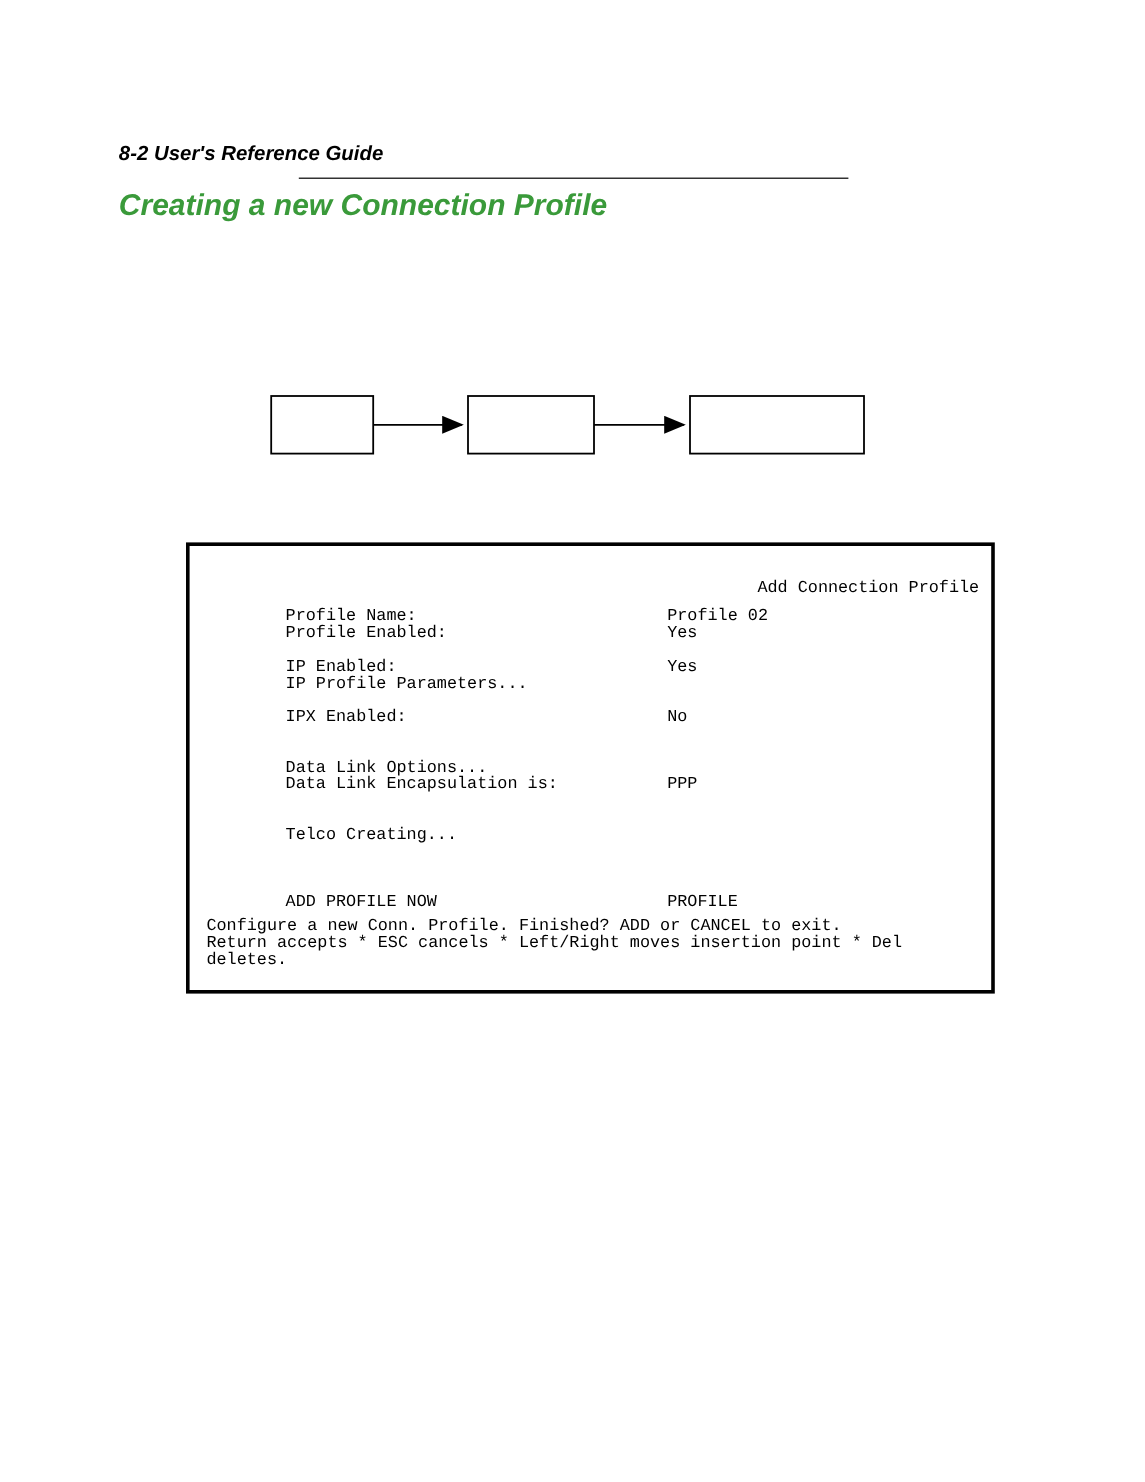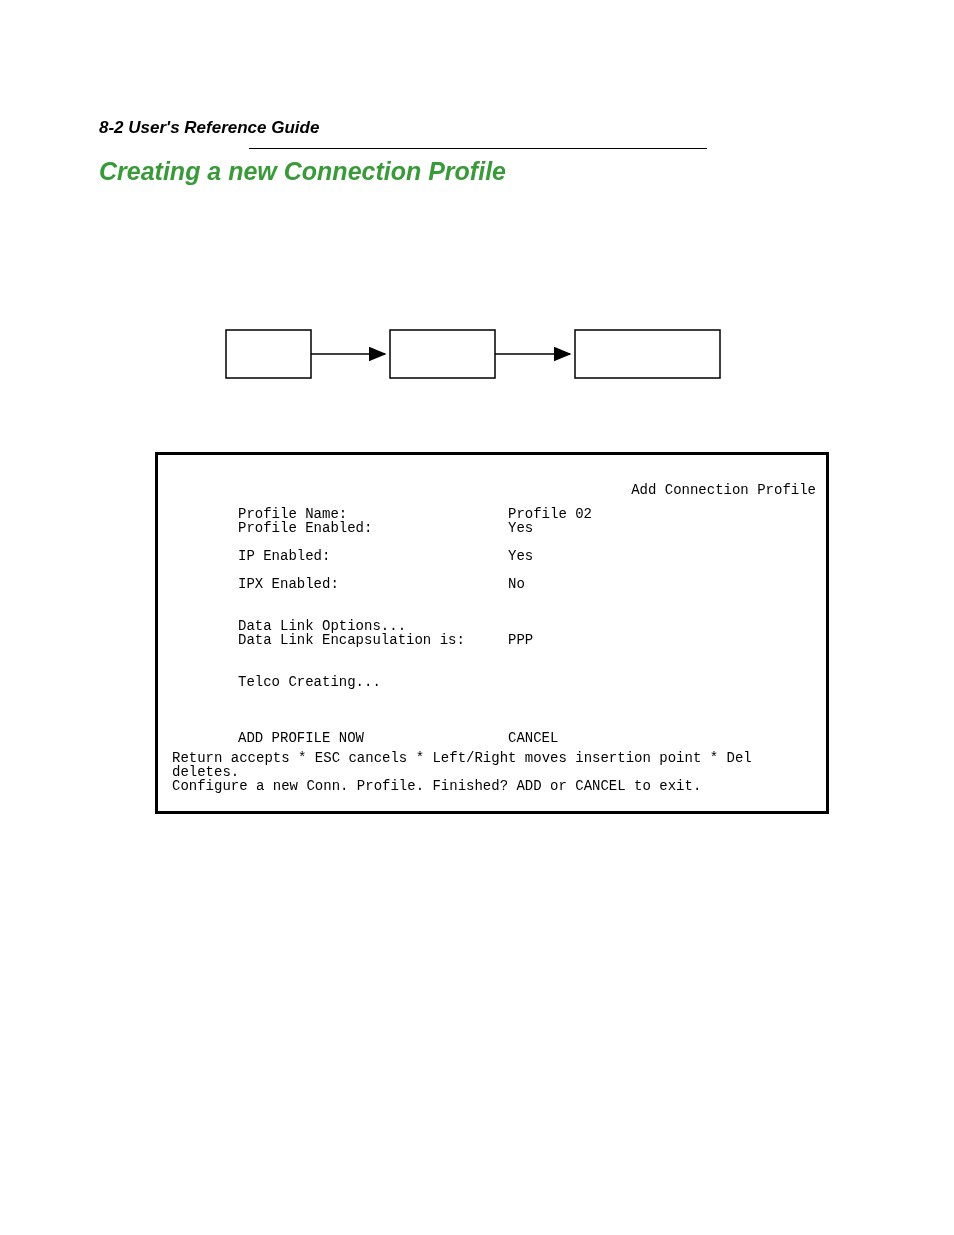--- a/index.html
+++ b/index.html
@@ -63,20 +63,21 @@
   }
   .term-title {
     text-align: right;
     margin-bottom: 10px;
   }
   .term-body {
     padding-left: 70px;
   }
   .row {
     display: flex;
+    gap: 48px;
   }
   .lbl {
     width: 270px;
     white-space: pre;
   }
   .val {
     white-space: pre;
   }
   .spacer { height: 14px; }
   .spacer-lg { height: 28px; }
@@ -128,20 +129,23 @@
         <span class="lbl">Profile Enabled:</span>
         <span class="val">Yes</span>
       </div>
 
       <div class="spacer"></div>
 
       <div class="row">
         <span class="lbl">IP Enabled:</span>
         <span class="val">Yes</span>
       </div>
+      <div class="row">
+        <span class="lbl">IP Profile Parameters...</span>
+      </div>
 
       <div class="spacer"></div>
 
       <div class="row">
         <span class="lbl">IPX Enabled:</span>
         <span class="val">No</span>
       </div>
 
       <div class="spacer-lg"></div>
 
@@ -157,23 +161,23 @@
 
       <div class="row">
         <span class="lbl">Telco Creating...</span>
       </div>
 
       <div class="spacer-lg"></div>
       <div class="spacer"></div>
 
       <div class="row">
         <span class="lbl">ADD PROFILE NOW</span>
-        <span class="val">CANCEL</span>
+        <span class="val">PROFILE</span>
       </div>
     </div>
 
     <div class="footer-lines">
+      <div>Configure a new Conn. Profile. Finished?  ADD or CANCEL to exit.</div>
       <div>Return accepts * ESC cancels * Left/Right moves insertion point * Del deletes.</div>
-      <div>Configure a new Conn. Profile. Finished?  ADD or CANCEL to exit.</div>
     </div>
   </div>
 
 </div>
 
 </body></html>

